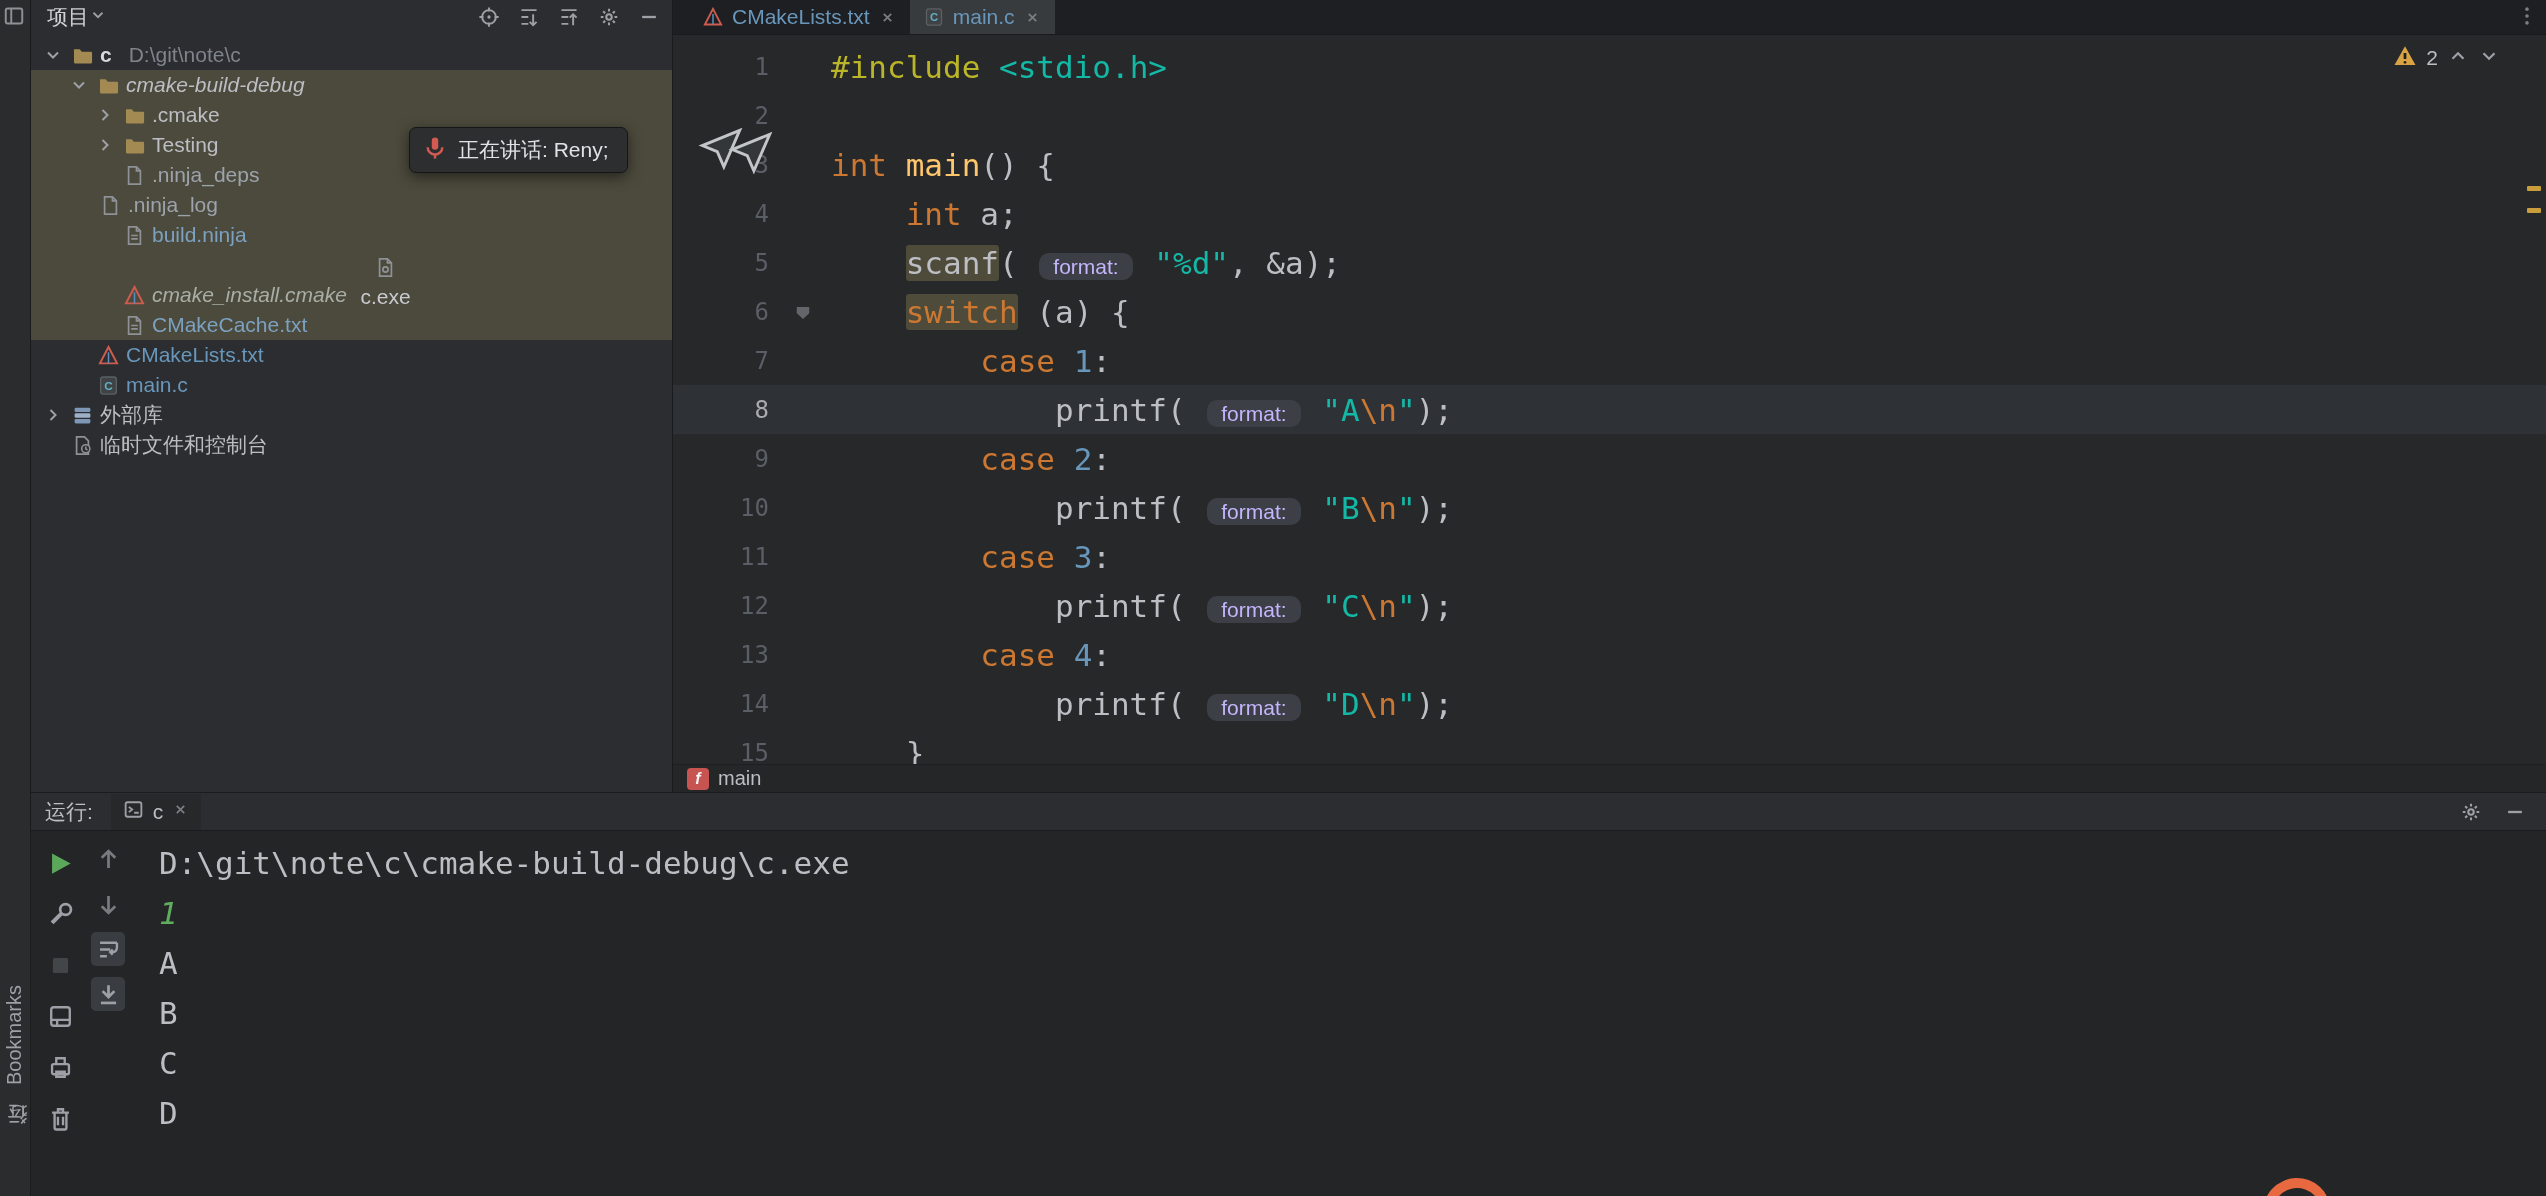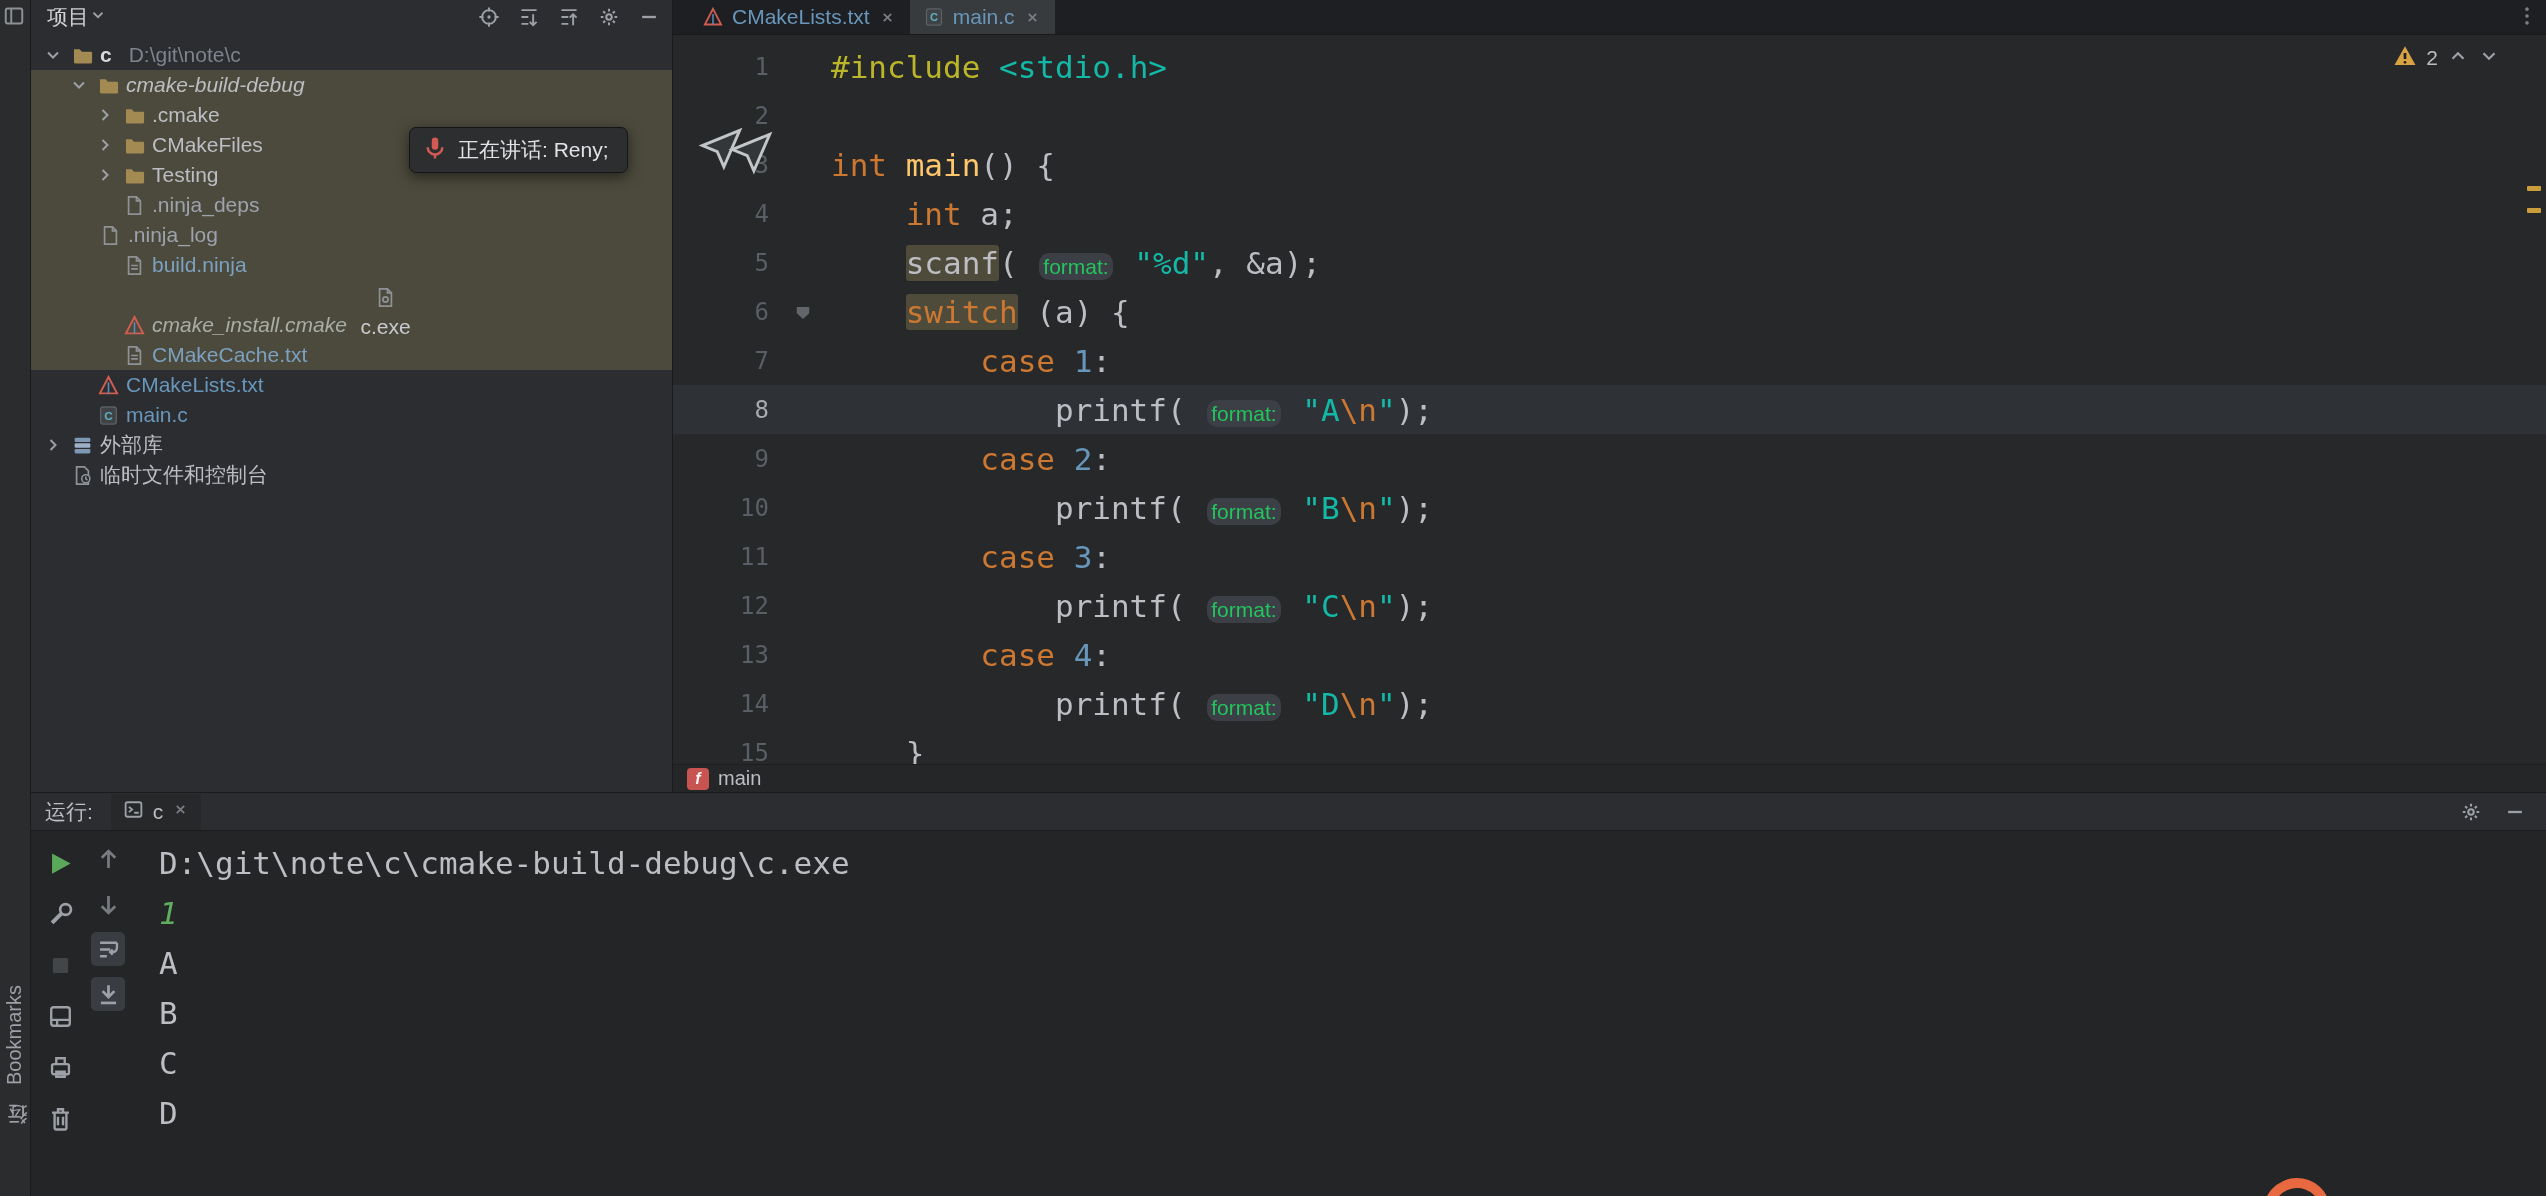--- a/index.html
+++ b/index.html
@@ -39,22 +39,22 @@
   .cl{display:flex;align-items:center;height:49px;font-family:"DejaVu Sans Mono","Liberation Mono",monospace;font-size:31px;}
   .cl .lnum{width:96px;flex:none;text-align:right;padding-right:24px;font-size:24px;color:#5A5E66;
             font-family:"DejaVu Sans Mono","Liberation Mono",monospace;}
   .cl .lfold{width:38px;flex:none;display:flex;align-items:center;}
   .cl .lcode{white-space:pre;}
   .cl.caret-line{background:#2E3237;}
   .cl.caret-line .lnum{color:#A8AAAE;}
   .t-kw{color:#CC7832}.t-macro{color:#BBB529}.t-str{color:#14b8a6}.t-esc{color:#CC7832}
   .t-num{color:#6897BB}.t-fn{color:#FFC66D}.t-plain{color:#BCBEC4}
   .hl-bg{background:#4F4B3A;border-radius:3px;}
-  .inlay{font-family:"Liberation Sans",sans-serif;font-size:21px;background:#3C3F45;color:#22c55e;
-         border-radius:10px;padding:2px 4px;margin:0 3px;}
+  .inlay{font-family:"Liberation Sans",sans-serif;font-size:21px;background:#3C3F45;color:#c4b5fd;
+         border-radius:10px;padding:2px 14px;margin:0 3px;}
 
   #inspect-widget{position:absolute;top:10px;right:46px;display:flex;align-items:center;gap:9px;}
   #inspect-count{font-size:21px;color:#BCBEC4;}
   .mark{position:absolute;right:5px;width:14px;height:5px;background:#C99C3C;border-radius:1px;}
 
   #breadcrumbs{position:absolute;left:0;right:0;bottom:0;height:27px;background:#242628;border-top:1px solid #1E1F21;
                display:flex;align-items:center;padding-left:14px;gap:9px;}
   #breadcrumbs .bc-label{font-size:20px;color:#BCBEC4;}
   .fn-badge{width:22px;height:22px;border-radius:4px;background:#C75450;color:#F2F3F4;display:flex;align-items:center;
             justify-content:center;font-size:16px;font-style:italic;font-weight:bold;}
@@ -212,35 +212,20 @@
               <svg width="20" height="20" viewBox="0 0 16 16">
                 <path d="M6 4l4 4-4 4" stroke="#9DA0A6" fill="none" stroke-width="1.6"></path>
               </svg>
             </span>
           </span>
           <span class="ic">
             <svg width="21" height="21" viewBox="0 0 16 16">
               <path d="M1.5 3.2h4.4l1.6 2h7a.8.8 0 0 1 .8.8v7.2a.8.8 0 0 1-.8.8H2.3a.8.8 0 0 1-.8-.8z" fill="#A38A52"></path>
             </svg>
           </span>
-          <span class="tlabel">CMakeFiles</span>
-        </div>
-        <div class="trow excluded" style="padding-left: 62px;">
-          <span class="tcaret">
-            <span class="ic">
-              <svg width="20" height="20" viewBox="0 0 16 16">
-                <path d="M6 4l4 4-4 4" stroke="#9DA0A6" fill="none" stroke-width="1.6"></path>
-              </svg>
-            </span>
-          </span>
-          <span class="ic">
-            <svg width="21" height="21" viewBox="0 0 16 16">
-              <path d="M1.5 3.2h4.4l1.6 2h7a.8.8 0 0 1 .8.8v7.2a.8.8 0 0 1-.8.8H2.3a.8.8 0 0 1-.8-.8z" fill="#A38A52"></path>
-            </svg>
-          </span>
           <span class="tlabel">Testing</span>
         </div>
         <div class="trow excluded" style="padding-left: 62px;">
           <span class="tcaret"></span>
           <span class="ic">
             <svg width="21" height="21" viewBox="0 0 16 16">
               <path d="M3.5 1.5h6l3 3v10h-9z" fill="none" stroke="#8E9297" stroke-width="1.3"></path>
               <path d="M9.5 1.5v3h3" fill="none" stroke="#8E9297" stroke-width="1.3"></path>
             </svg>
           </span>

